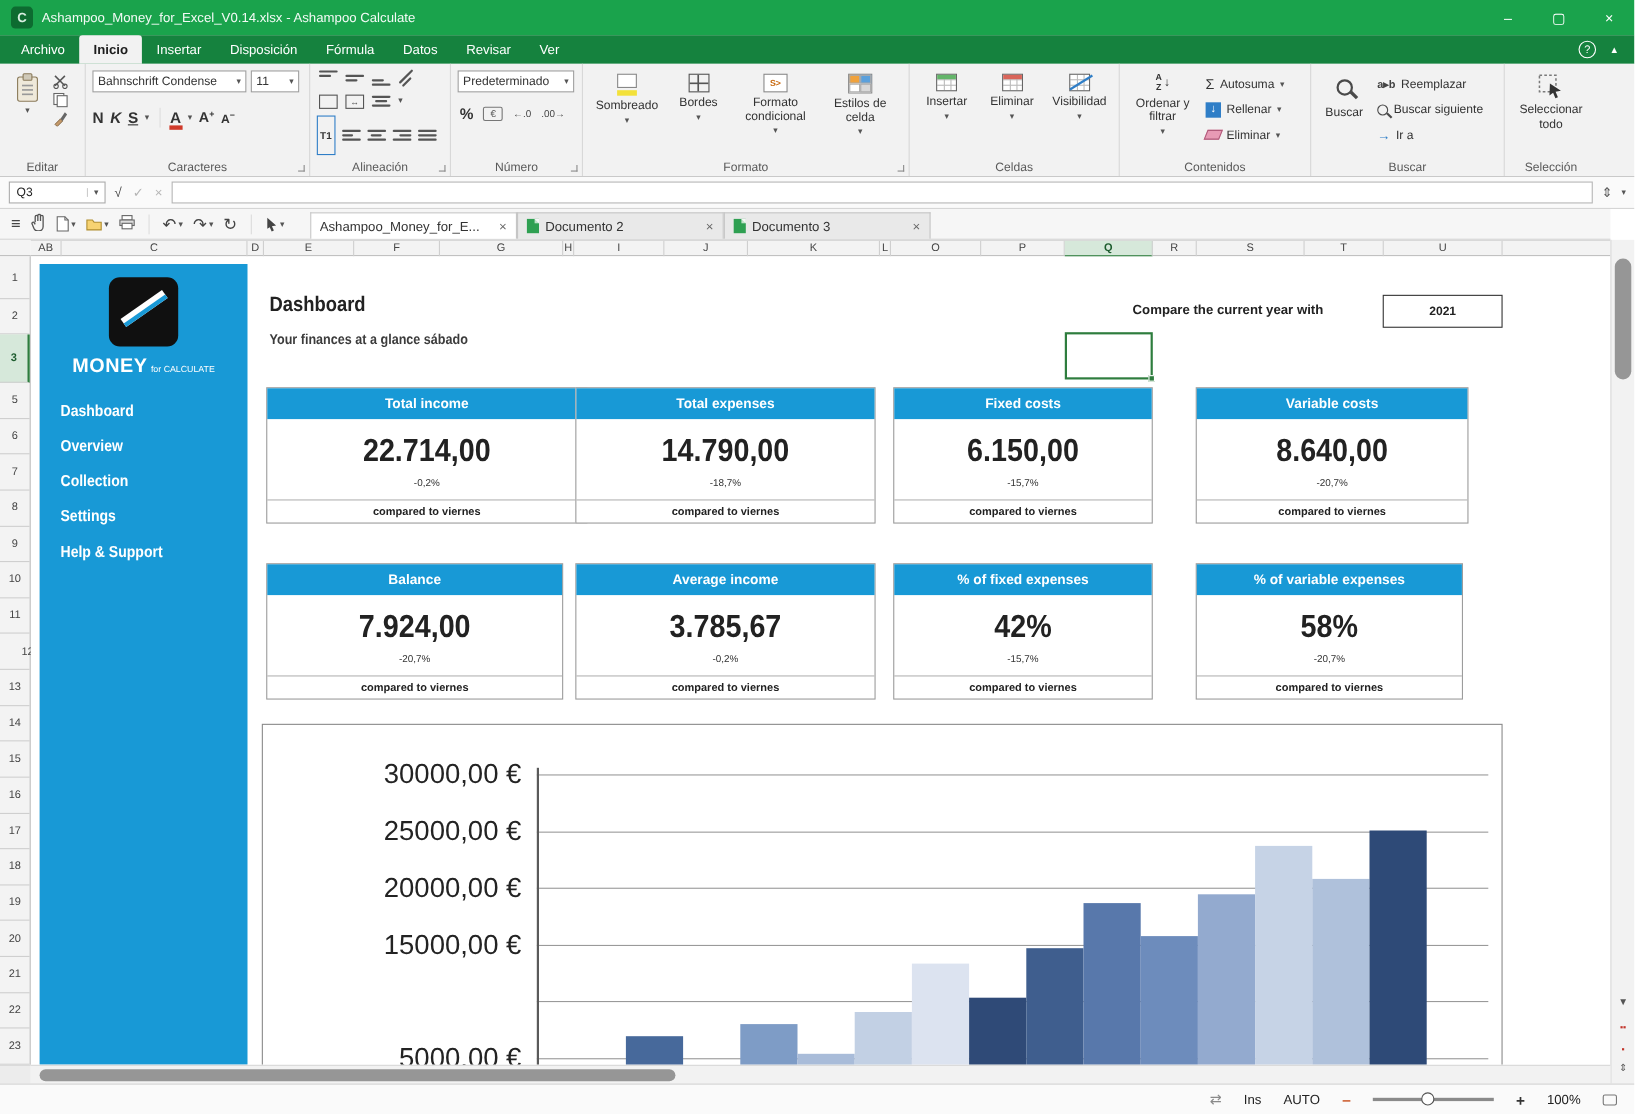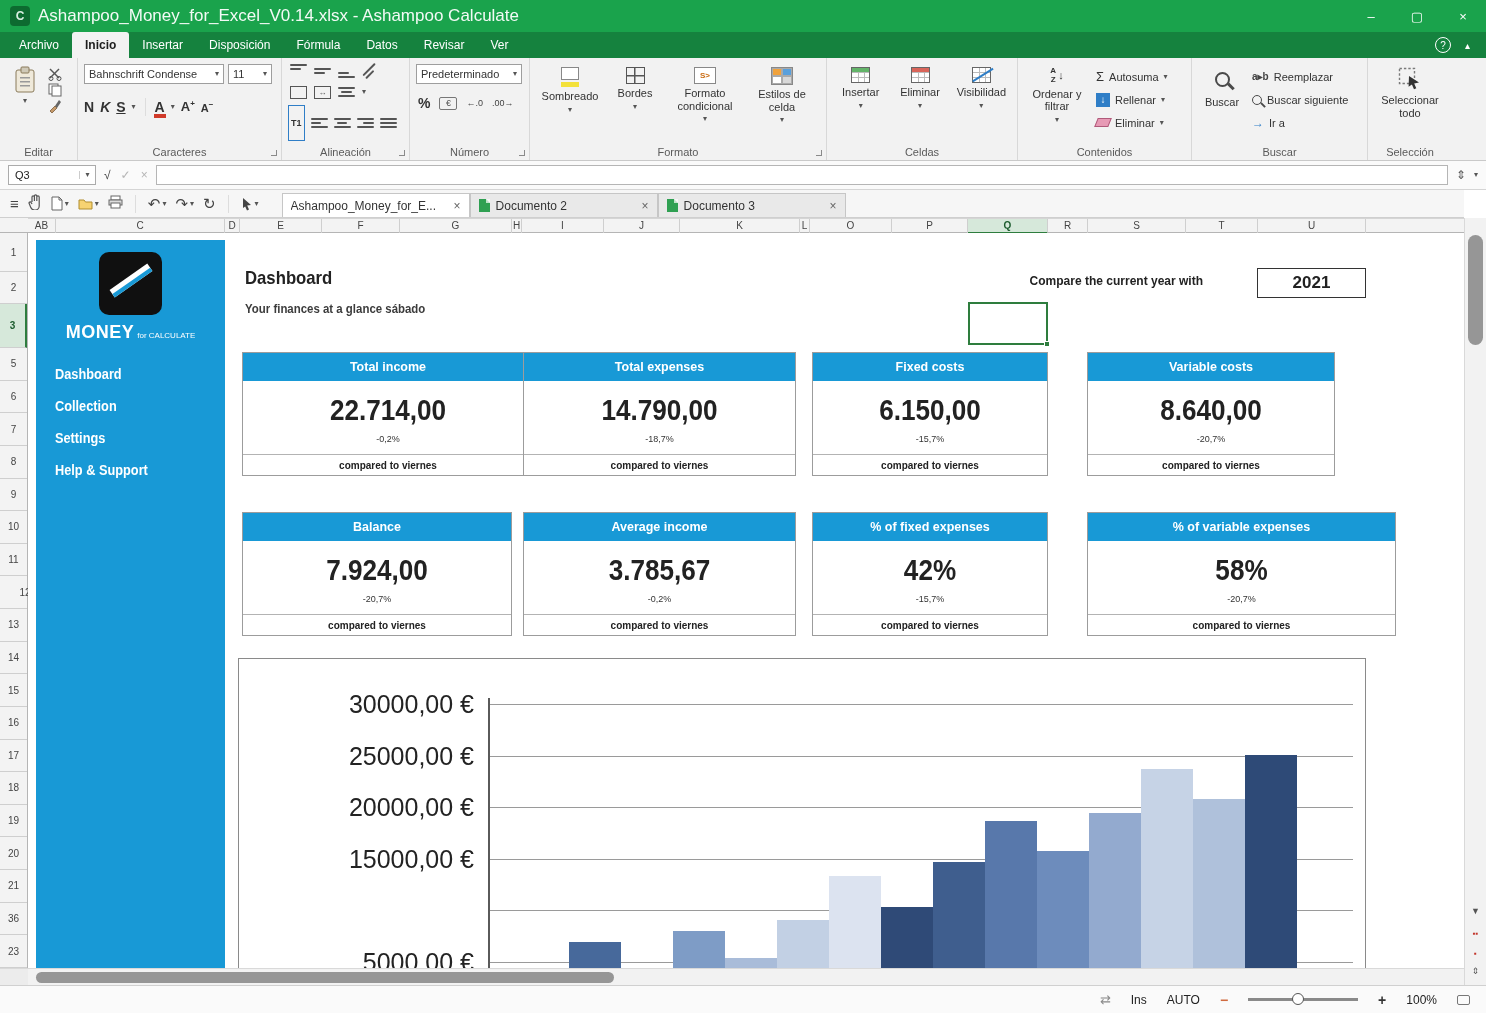--- a/index.html
+++ b/index.html
@@ -3,21 +3,21 @@
 <meta charset="utf-8">
 <style>
 *{box-sizing:border-box;margin:0;padding:0}
 html,body{width:1486px;height:1013px;overflow:hidden}
 body{font-family:"Liberation Sans",sans-serif;font-size:12px;color:#222;background:#fff}
 .app{position:relative;width:1486px;height:1013px;overflow:hidden;background:#fff}
 
 
 .titlebar{position:absolute;top:0;left:0;right:0;height:32px;background:#1aa34c;display:flex;align-items:center;color:#fff}
 .app-icon{width:20px;height:20px;background:#0d6b30;border-radius:4px;margin:0 8px 0 10px;display:flex;align-items:center;justify-content:center;font-size:12px;font-weight:bold;color:#d8eee0}
-.win-title{font-size:17px;opacity:.95}
+.win-title{font-size:12px;opacity:.95}
 .win-controls{margin-left:auto;display:flex;height:100%}
 .win-btn{width:46px;display:flex;align-items:center;justify-content:center;font-size:13px;color:#fff}
 
 
 .menubar{position:absolute;top:32px;left:0;right:0;height:26px;background:#15823e;display:flex;align-items:stretch;padding-left:6px}
 .menu-tab{color:#fff;font-size:12px;padding:0 13px;display:flex;align-items:center;cursor:default}
 .menu-tab.active{background:#f2f2f2;color:#1d1d1d;border-radius:3px 3px 0 0;font-weight:bold}
 .menubar-right{margin-left:auto;display:flex;align-items:center;gap:14px;padding-right:16px;color:#fff}
 .help-circ{width:16px;height:16px;border:1.4px solid #fff;border-radius:50%;display:flex;align-items:center;justify-content:center;font-size:10px}
 .collapse-ic{font-size:10px}
@@ -115,21 +115,21 @@
 .logo-slash{position:absolute;left:9px;top:24px;width:46px;height:9px;background:#fff;border-bottom:4px solid #1899d6;transform:rotate(-35deg)}
 .brand{position:absolute;top:82px;width:100%;text-align:center;font-weight:bold}
 .brand .b1{font-size:18px;letter-spacing:.5px}
 .brand .b2{font-size:8px;font-weight:normal;margin-left:3px}
 .side-items{position:absolute;top:118px;left:0;right:0}
 .side-item{height:32px;display:flex;align-items:center;padding-left:19px;font-size:14.5px;font-weight:bold}
 
 .dash-title{position:absolute;left:217px;top:34px;font-size:19px;font-weight:bold}
 .dash-sub{position:absolute;left:217px;top:68px;font-size:13px;font-weight:bold;color:#3c3c3c}
 .compare-label{position:absolute;left:945px;top:41px;width:230px;text-align:right;font-size:12px;font-weight:bold}
-.year-box{position:absolute;left:1229px;top:35px;width:109px;height:30px;border:1px solid #333;background:#fff;display:flex;align-items:center;justify-content:center;font-size:17px;font-weight:bold}
+.year-box{position:absolute;left:1229px;top:35px;width:109px;height:30px;border:1px solid #333;background:#fff;display:flex;align-items:center;justify-content:center;font-size:11px;font-weight:bold}
 .sel-cell{position:absolute;left:940px;top:69px;width:80px;height:43px;border:2px solid #2e7d3e;background:#fff}
 .fill-handle{position:absolute;right:-4px;bottom:-4px;width:6px;height:6px;background:#2e7d3e;border:1px solid #fff}
 
 .kpi{position:absolute;height:124px;border:1px solid #9c9c9c;background:#fff}
 .kpi-head{height:28px;background:#1899d6;color:#fff;display:flex;align-items:center;justify-content:center;font-weight:bold;font-size:12.5px}
 .kpi-value{text-align:center;font-size:29px;font-weight:bold;margin-top:13px;transform:scaleX(.9)}
 .kpi-delta{text-align:center;font-size:9px;color:#333;margin-top:7px}
 .kpi-comp{position:absolute;bottom:0;left:0;right:0;height:21px;border-top:1px solid #b3b3b3;display:flex;align-items:center;justify-content:center;font-size:10px;font-weight:bold}
 
 .chart-box{position:absolute;left:210px;top:425px;width:1128px;height:360px;border:1px solid #8a8a8a;background:#fff}
@@ -558,36 +558,39 @@
       <div class="row-h" style="height: 32.63px; padding-left: 23px;">12</div>
       <div class="row-h" style="height: 32.63px;">13</div>
       <div class="row-h" style="height: 32.63px;">14</div>
       <div class="row-h" style="height: 32.63px;">15</div>
       <div class="row-h" style="height: 32.63px;">16</div>
       <div class="row-h" style="height: 32.63px;">17</div>
       <div class="row-h" style="height: 32.63px;">18</div>
       <div class="row-h" style="height: 32.63px;">19</div>
       <div class="row-h" style="height: 32.63px;">20</div>
       <div class="row-h" style="height: 32.63px;">21</div>
-      <div class="row-h" style="height: 32.63px;">36</div>
+      <div class="row-h" style="height: 32.63px;">22</div>
       <div class="row-h" style="height: 32.63px;">23</div>
     </div>
 
   <div class="sheet" id="sheet">
 
     <div class="side">
       <div class="logo">
           <span class="logo-slash"></span>
         </div>
       <div class="brand">
         <span class="b1">MONEY</span><span class="b2">for CALCULATE</span>
       </div>
       <div class="side-items" id="sidebar-items">
           <div class="side-item">
             <span class="cond">Dashboard</span>
+          </div>
+          <div class="side-item">
+            <span class="cond">Overview</span>
           </div>
           <div class="side-item">
             <span class="cond">Collection</span>
           </div>
           <div class="side-item">
             <span class="cond">Settings</span>
           </div>
           <div class="side-item">
             <span class="cond">Help &amp; Support</span>
           </div>
@@ -668,21 +671,21 @@
         <div class="kpi-value">3.785,67</div>
         <div class="kpi-delta">-0,2%</div>
         <div class="kpi-comp">compared to viernes</div>
       </div>
       <div class="kpi" style="left: 784px; top: 279px; width: 236px;">
         <div class="kpi-head">% of fixed expenses</div>
         <div class="kpi-value">42%</div>
         <div class="kpi-delta">-15,7%</div>
         <div class="kpi-comp">compared to viernes</div>
       </div>
-      <div class="kpi" style="left: 1059px; top: 279px; width: 309px;">
+      <div class="kpi" style="left: 1059px; top: 279px; width: 243px;">
         <div class="kpi-head">% of variable expenses</div>
         <div class="kpi-value">58%</div>
         <div class="kpi-delta">-20,7%</div>
         <div class="kpi-comp">compared to viernes</div>
       </div>
     </div>
 
   <div class="vscroll">
     <div class="vthumb"></div>
     <div class="vbtn i-down" style="top:684px">▼</div>

